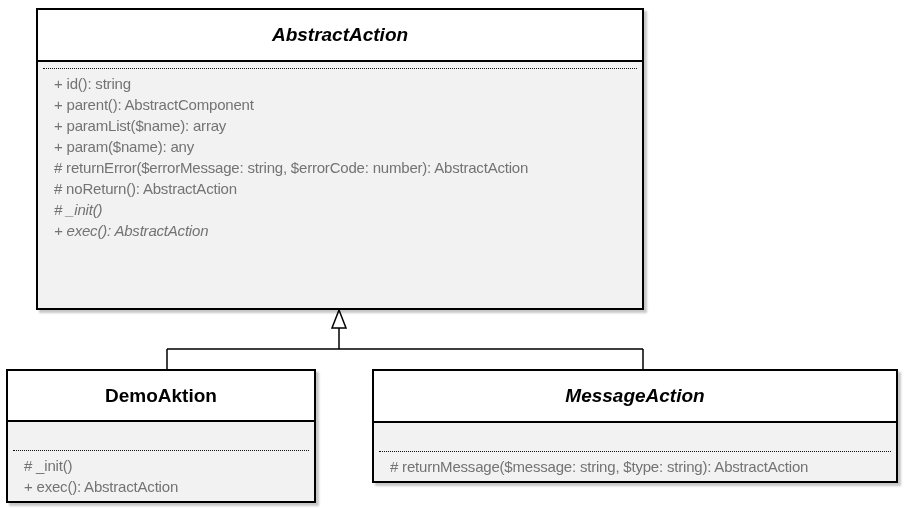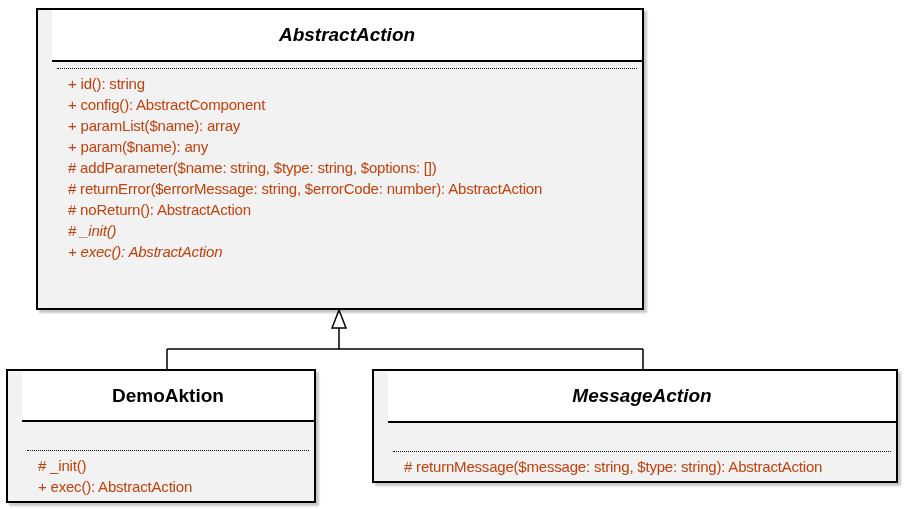--- a/index.html
+++ b/index.html
@@ -22,21 +22,20 @@
     width: 913px;
     height: 509px;
     pointer-events: none;
   }
   .cls {
     position: absolute;
     box-sizing: border-box;
     border: 2px solid #000000;
     background: #f2f2f2;
     box-shadow: 3px 3px 2px rgba(0,0,0,0.22);
-    padding-left: 14px;
   }
   .cls-title {
     box-sizing: border-box;
     background: #ffffff;
     border-bottom: 2px solid #000000;
     display: flex;
     align-items: center;
     justify-content: center;
     font-size: 19px;
     font-weight: bold;
@@ -49,21 +48,21 @@
     box-sizing: border-box;
     margin: 0 5px;
     border-bottom: 1px dotted #111111;
   }
   .cls-methods {
     padding: 4px 6px 0 16px;
   }
   .method {
     font-size: 15px;
     line-height: 21px;
-    color: #c2410c;
+    color: #737373;
     white-space: nowrap;
     letter-spacing: -0.2px;
   }
   .method.italic { font-style: italic; }
 
   
   #cls-abstractaction { left: 36px;  top: 8px;   width: 608px; height: 302px; }
   #cls-abstractaction .cls-title  { height: 52px; }
   #cls-abstractaction .cls-fields { height: 7px; }
 
@@ -83,24 +82,23 @@
   <svg class="connector-layer" width="913" height="509" viewBox="0 0 913 509" xmlns="http://www.w3.org/2000/svg">
     <path d="M339,328 L339,349 M167,349 L643,349 M167,349 L167,369 M643,349 L643,369" stroke="#000000" stroke-width="1.5" fill="none"></path>
     <polygon points="339,310 332,328 346,328" fill="#ffffff" stroke="#000000" stroke-width="1.5"></polygon>
   </svg>
 
   <div class="cls" id="cls-abstractaction">
     <div class="cls-title abstract">AbstractAction</div>
     <div class="cls-fields"></div>
     <div class="cls-methods">
       <div class="method">+ id(): string</div>
-      <div class="method">+ config(): AbstractComponent</div>
+      <div class="method">+ parent(): AbstractComponent</div>
       <div class="method">+ paramList($name): array</div>
       <div class="method">+ param($name): any</div>
-      <div class="method"># addParameter($name: string, $type: string, $options: [])</div>
       <div class="method"># returnError($errorMessage: string, $errorCode: number): AbstractAction</div>
       <div class="method"># noReturn(): AbstractAction</div>
       <div class="method italic"># _init()</div>
       <div class="method italic">+ exec(): AbstractAction</div>
     </div>
   </div>
 
   <div class="cls" id="cls-demoaktion">
     <div class="cls-title">DemoAktion</div>
     <div class="cls-fields"></div>

